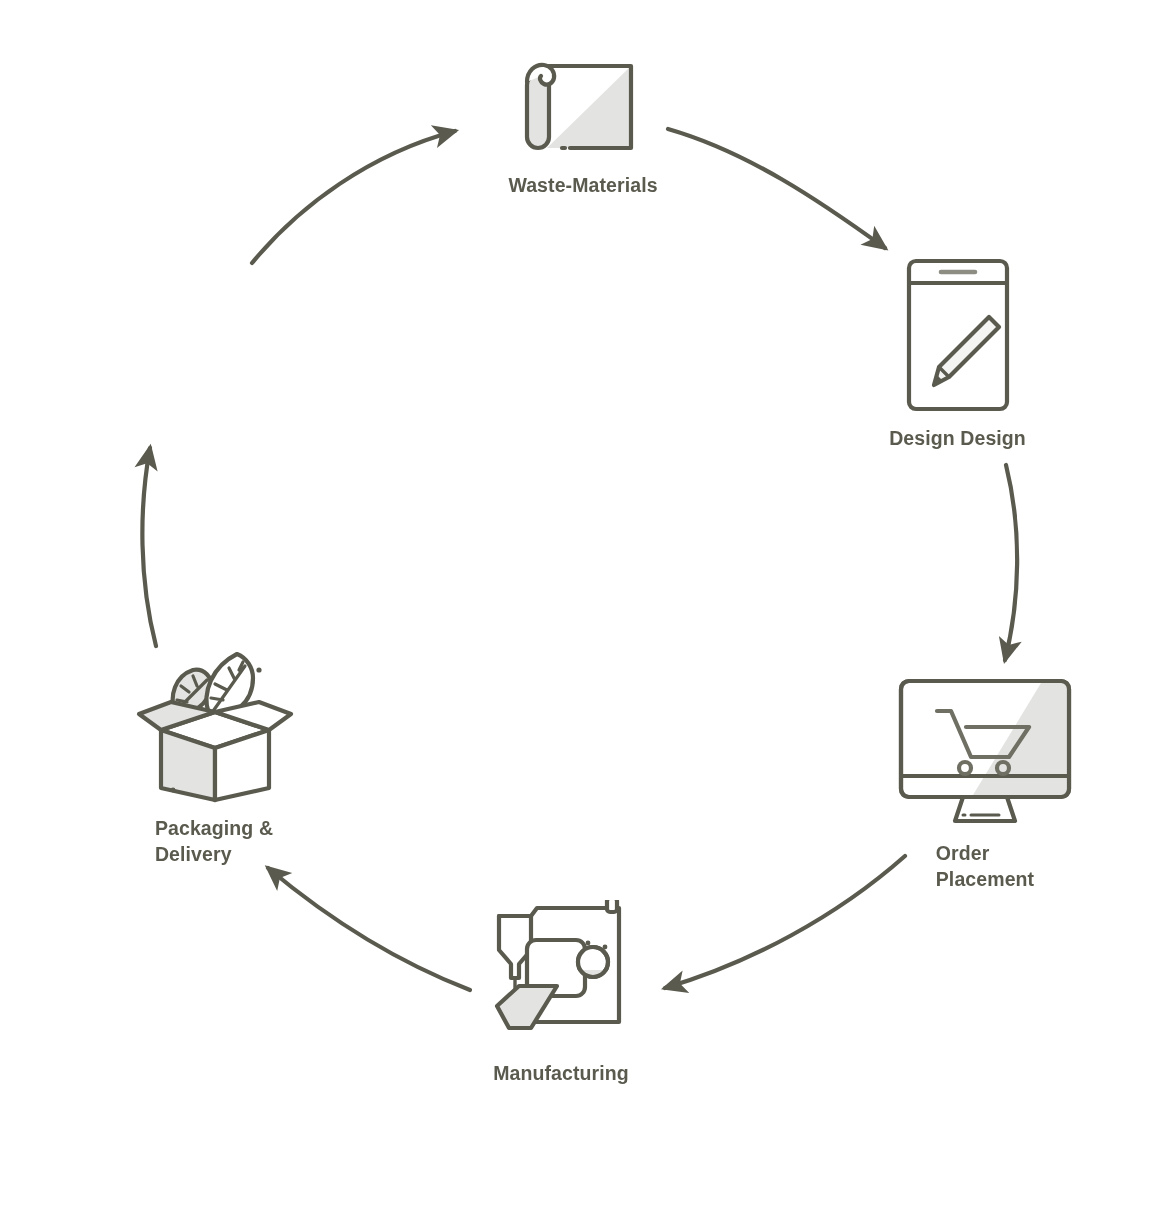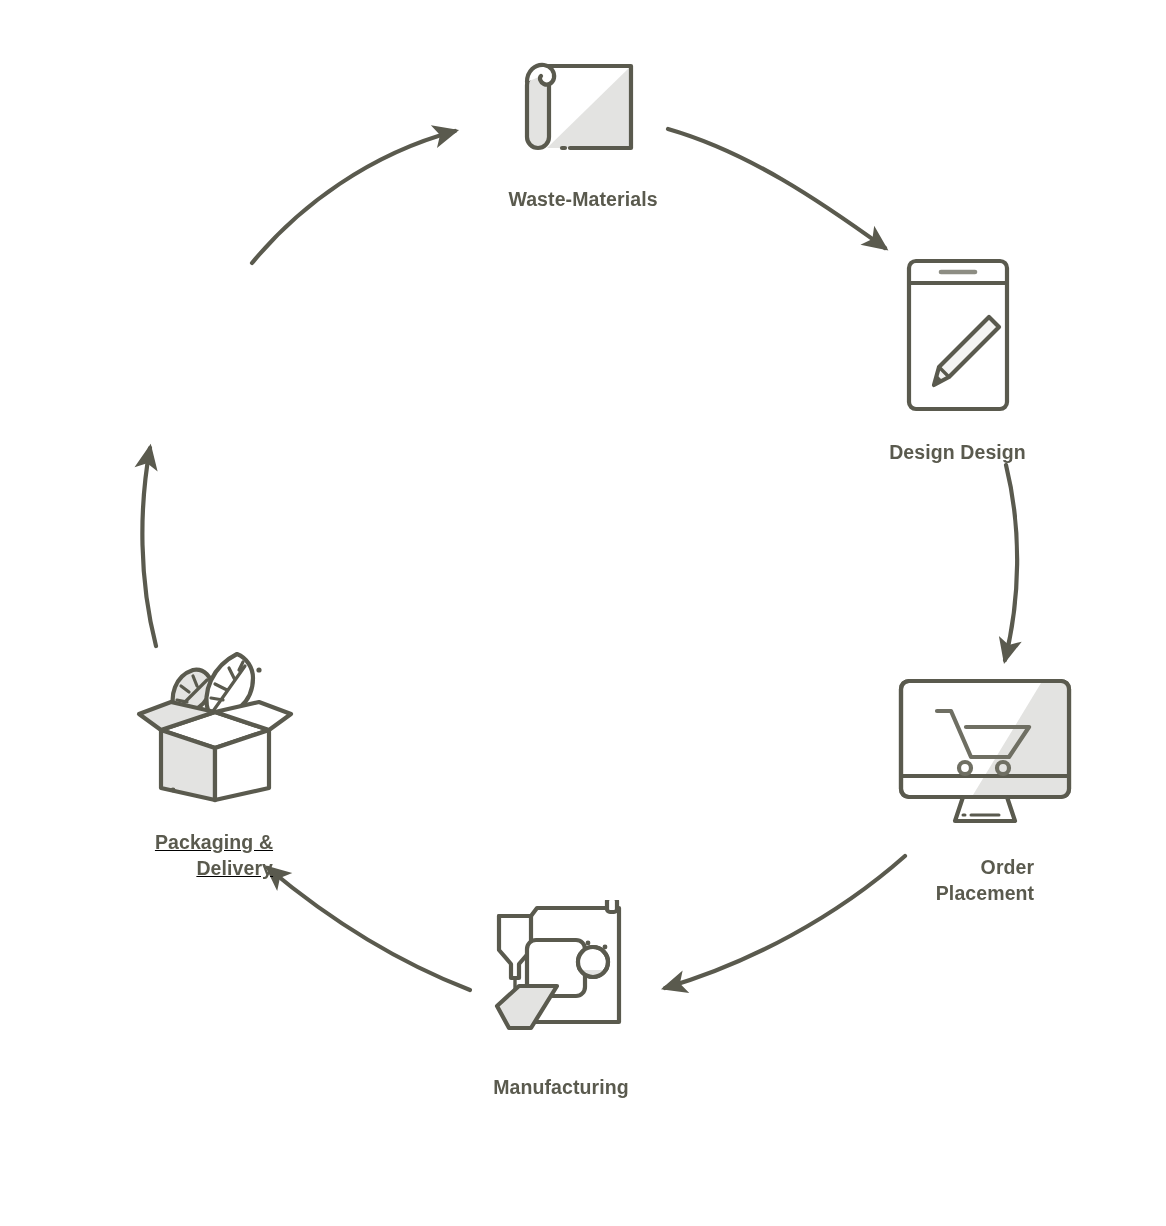--- a/index.html
+++ b/index.html
@@ -31,36 +31,36 @@
     position: absolute;
     display: flex;
     flex-direction: column;
     align-items: center;
     justify-content: flex-start;
   }
   .node-icon {
     display: block;
   }
   .node-label {
-    margin-top: 24px;
+    margin-top: 10px;
     font-family: "Liberation Sans", sans-serif;
     font-weight: bold;
     font-size: 19.5px;
     line-height: 26px;
     letter-spacing: 0.1px;
     color: #5a5a4e;
-    text-align: right;
+    text-align: left;
     white-space: pre-line;
   }
   
   #node-waste          { left: 443px; top: 52px;  width: 280px; }
   #node-product-design { left: 835px; top: 255px; width: 245px; }
   #node-order          { left: 870px; top: 675px; width: 230px; }
   #node-manufacturing  { left: 450px; top: 900px; width: 222px; }
-  #node-packaging      { left: 95px;  top: 640px; width: 238px; text-decoration: underline; }
+  #node-packaging      { left: 95px;  top: 640px; width: 238px; }
   #node-postpurchase   { left: 80px;  top: 258px; width: 262px; }
 </style>
 </head>
 <body>
 
 <div id="diagram-root">
 
   <svg class="stage-svg" viewBox="0 0 1166 1226">
     <defs>
       <marker id="arrowhead" markerWidth="9" markerHeight="9" refX="5.6" refY="3.1" orient="auto" markerUnits="strokeWidth">

